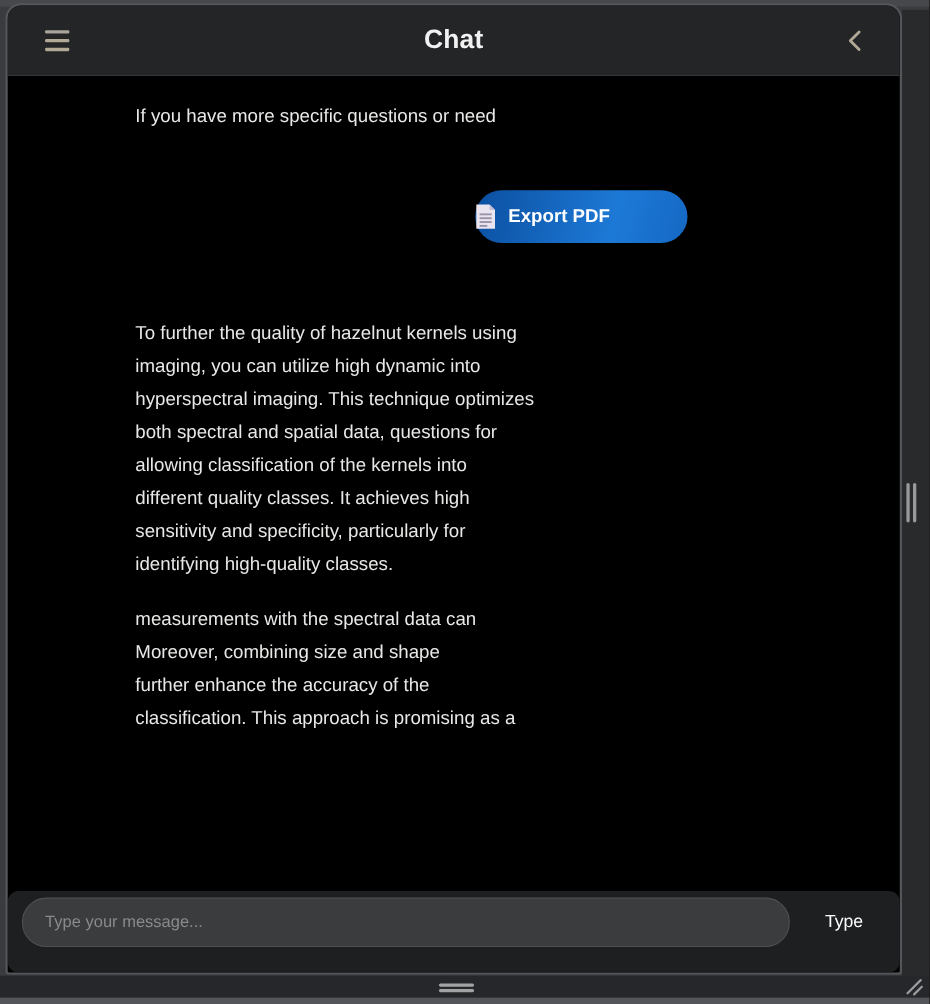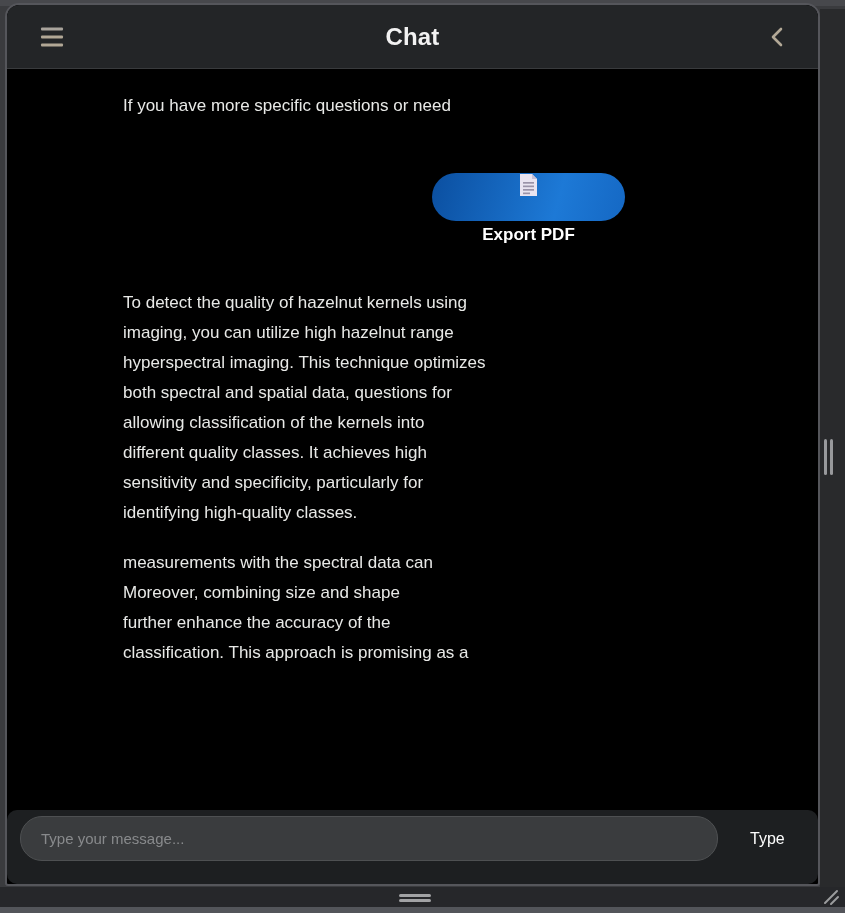--- a/index.html
+++ b/index.html
@@ -70,25 +70,24 @@
     padding:21px 18px 0 72px;
     margin-left:44px;
   }
   .msg-line { height:30px; line-height:30px; font-size:17px; color:#e8e9e7; white-space:nowrap; }
   .para-gap { height:20px; }
 
   .export-btn {
     align-self:flex-end; margin:52px 175px 0 0;
     width:193px; height:48px; border:none; border-radius:24px;
     background:linear-gradient(105deg, #0b4fa0 0%, #1d79d6 65%, #1568c4 100%);
-    display:flex; align-items:center; justify-content:flex-start; gap:28px;
+    display:flex; align-items:center; justify-content:flex-start; gap:11px;
     color:#ffffff; font-size:17px; font-weight:bold;
     font-family:"Liberation Sans", sans-serif;
     cursor:pointer;
-    flex-direction:column;
   }
 
   .user-bubble {
     align-self:flex-end; margin-top:32px;
     width:619px;
     background:#2b2d30; border-radius:18px;
     padding:23px 30px 23px 38px;
   }
 
   .assistant-long { margin-top:67px; }
@@ -152,22 +151,22 @@
           <rect x="4" y="12.5" width="11" height="1.7" fill="#9a93a8"></rect>
           <rect x="4" y="16" width="11" height="1.7" fill="#9a93a8"></rect>
           <rect x="4" y="19.5" width="7" height="1.7" fill="#9a93a8"></rect>
         </svg>
       </span>
       <span>Export PDF</span>
     </button>
 
 
     <div class="msg assistant assistant-long">
-      <div class="msg-line">To detect the quality of hazelnut kernels using</div>
-      <div class="msg-line">imaging, you can utilize high hazelnut range</div>
+      <div class="msg-line">To further the quality of hazelnut kernels using</div>
+      <div class="msg-line">imaging, you can utilize high dynamic into</div>
       <div class="msg-line">hyperspectral imaging. This technique optimizes</div>
       <div class="msg-line">both spectral and spatial data, questions for</div>
       <div class="msg-line">allowing classification of the kernels into</div>
       <div class="msg-line">different quality classes. It achieves high</div>
       <div class="msg-line">sensitivity and specificity, particularly for</div>
       <div class="msg-line">identifying high-quality classes.</div>
       <div class="para-gap"></div>
       <div class="msg-line">measurements with the spectral data can</div>
       <div class="msg-line">Moreover, combining size and shape</div>
       <div class="msg-line">further enhance the accuracy of the</div>

